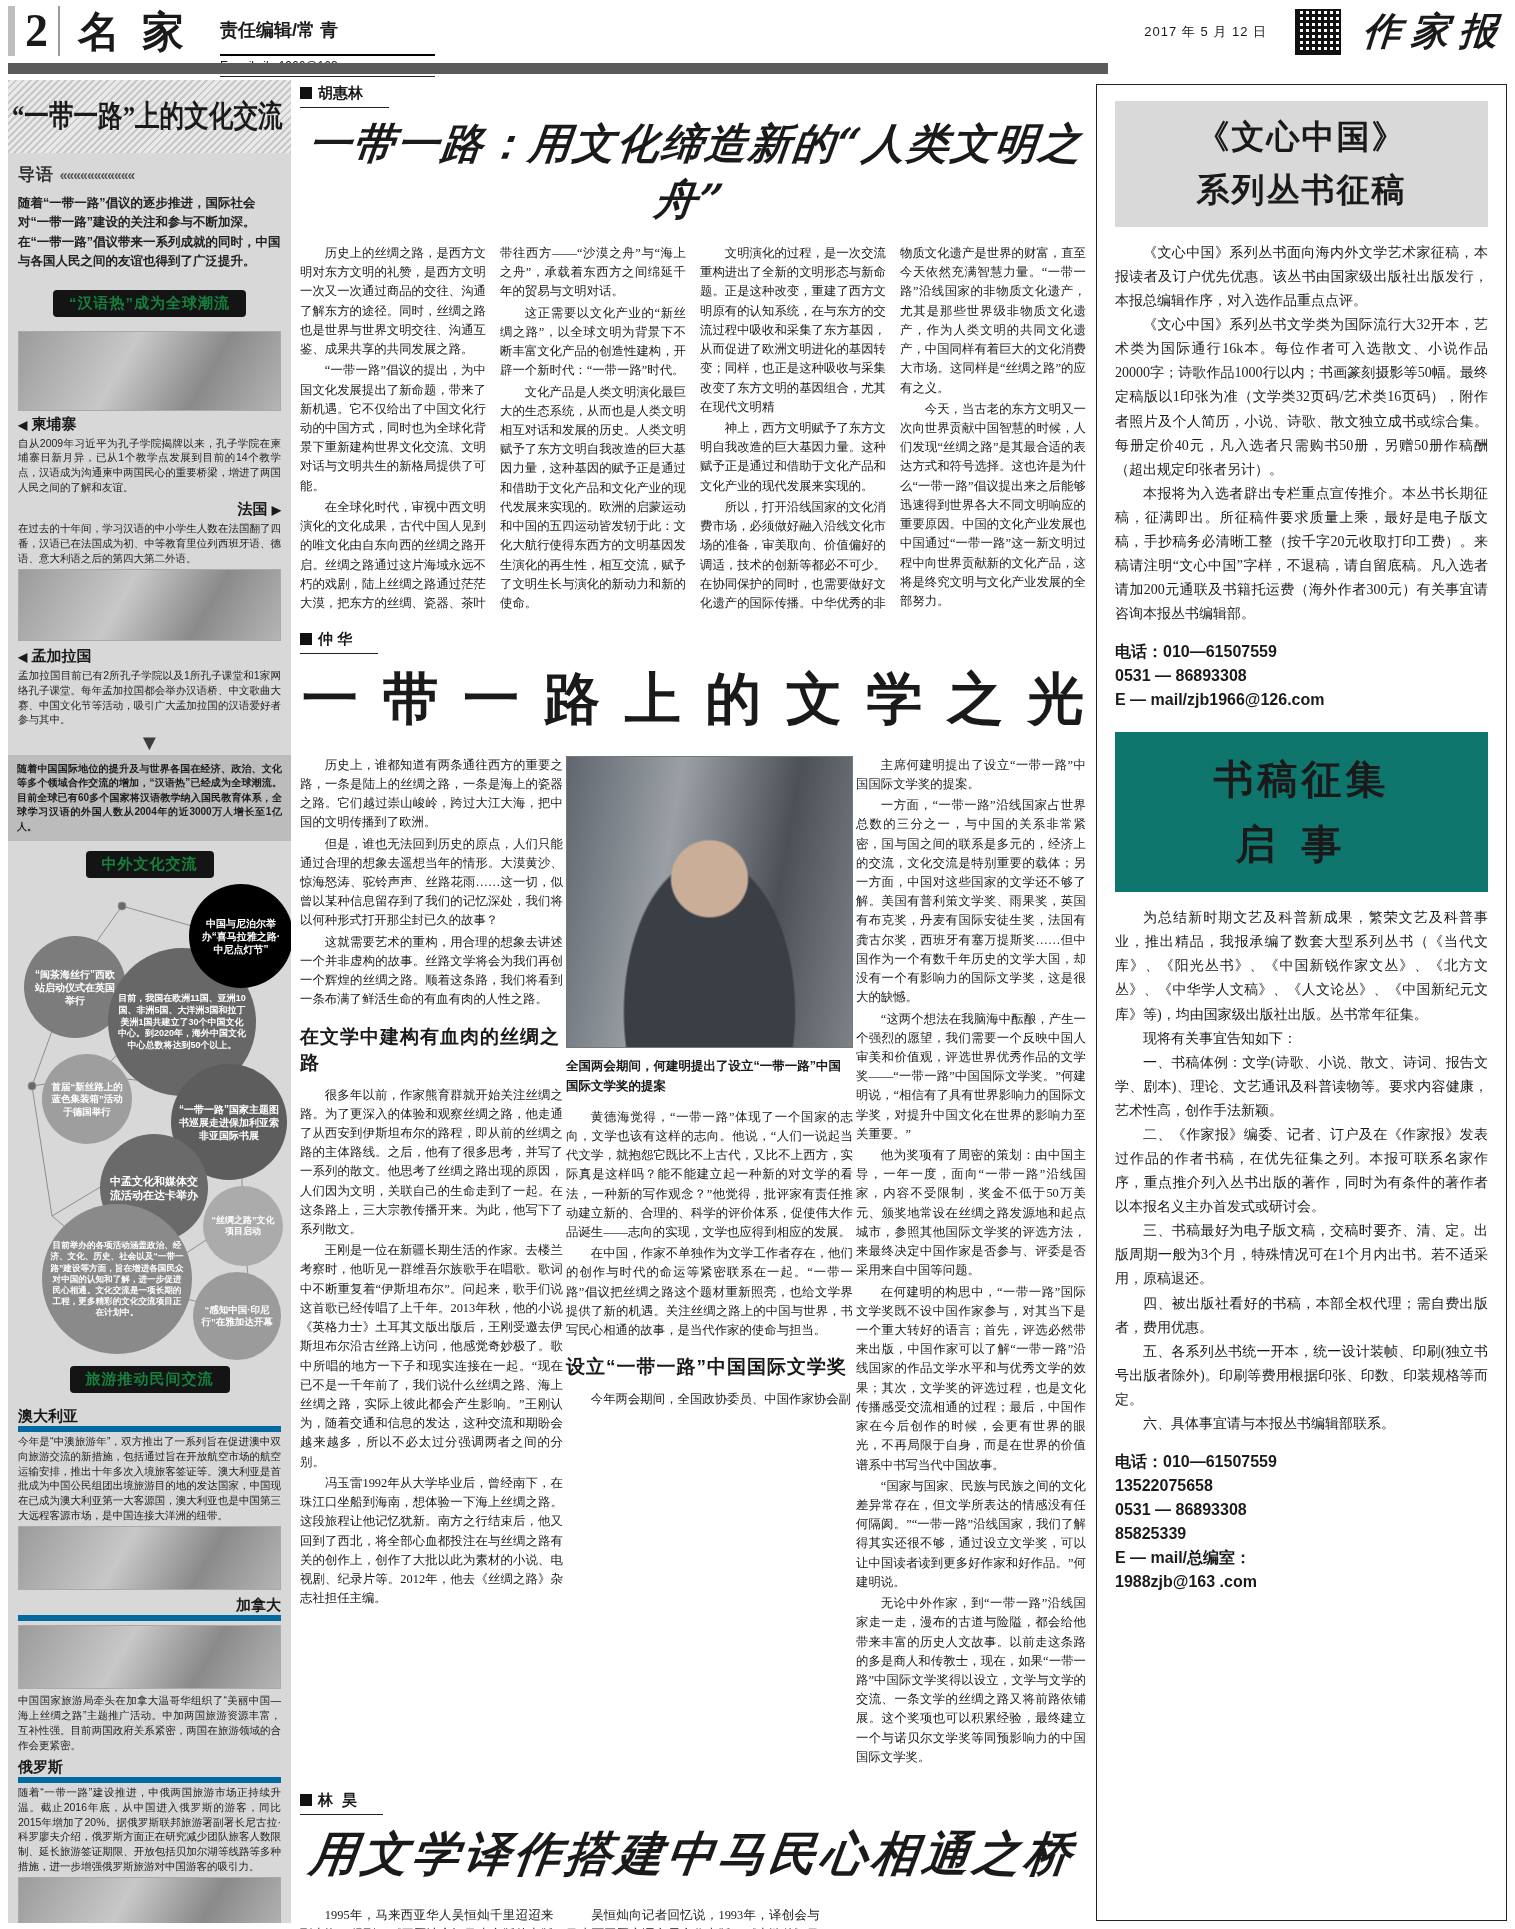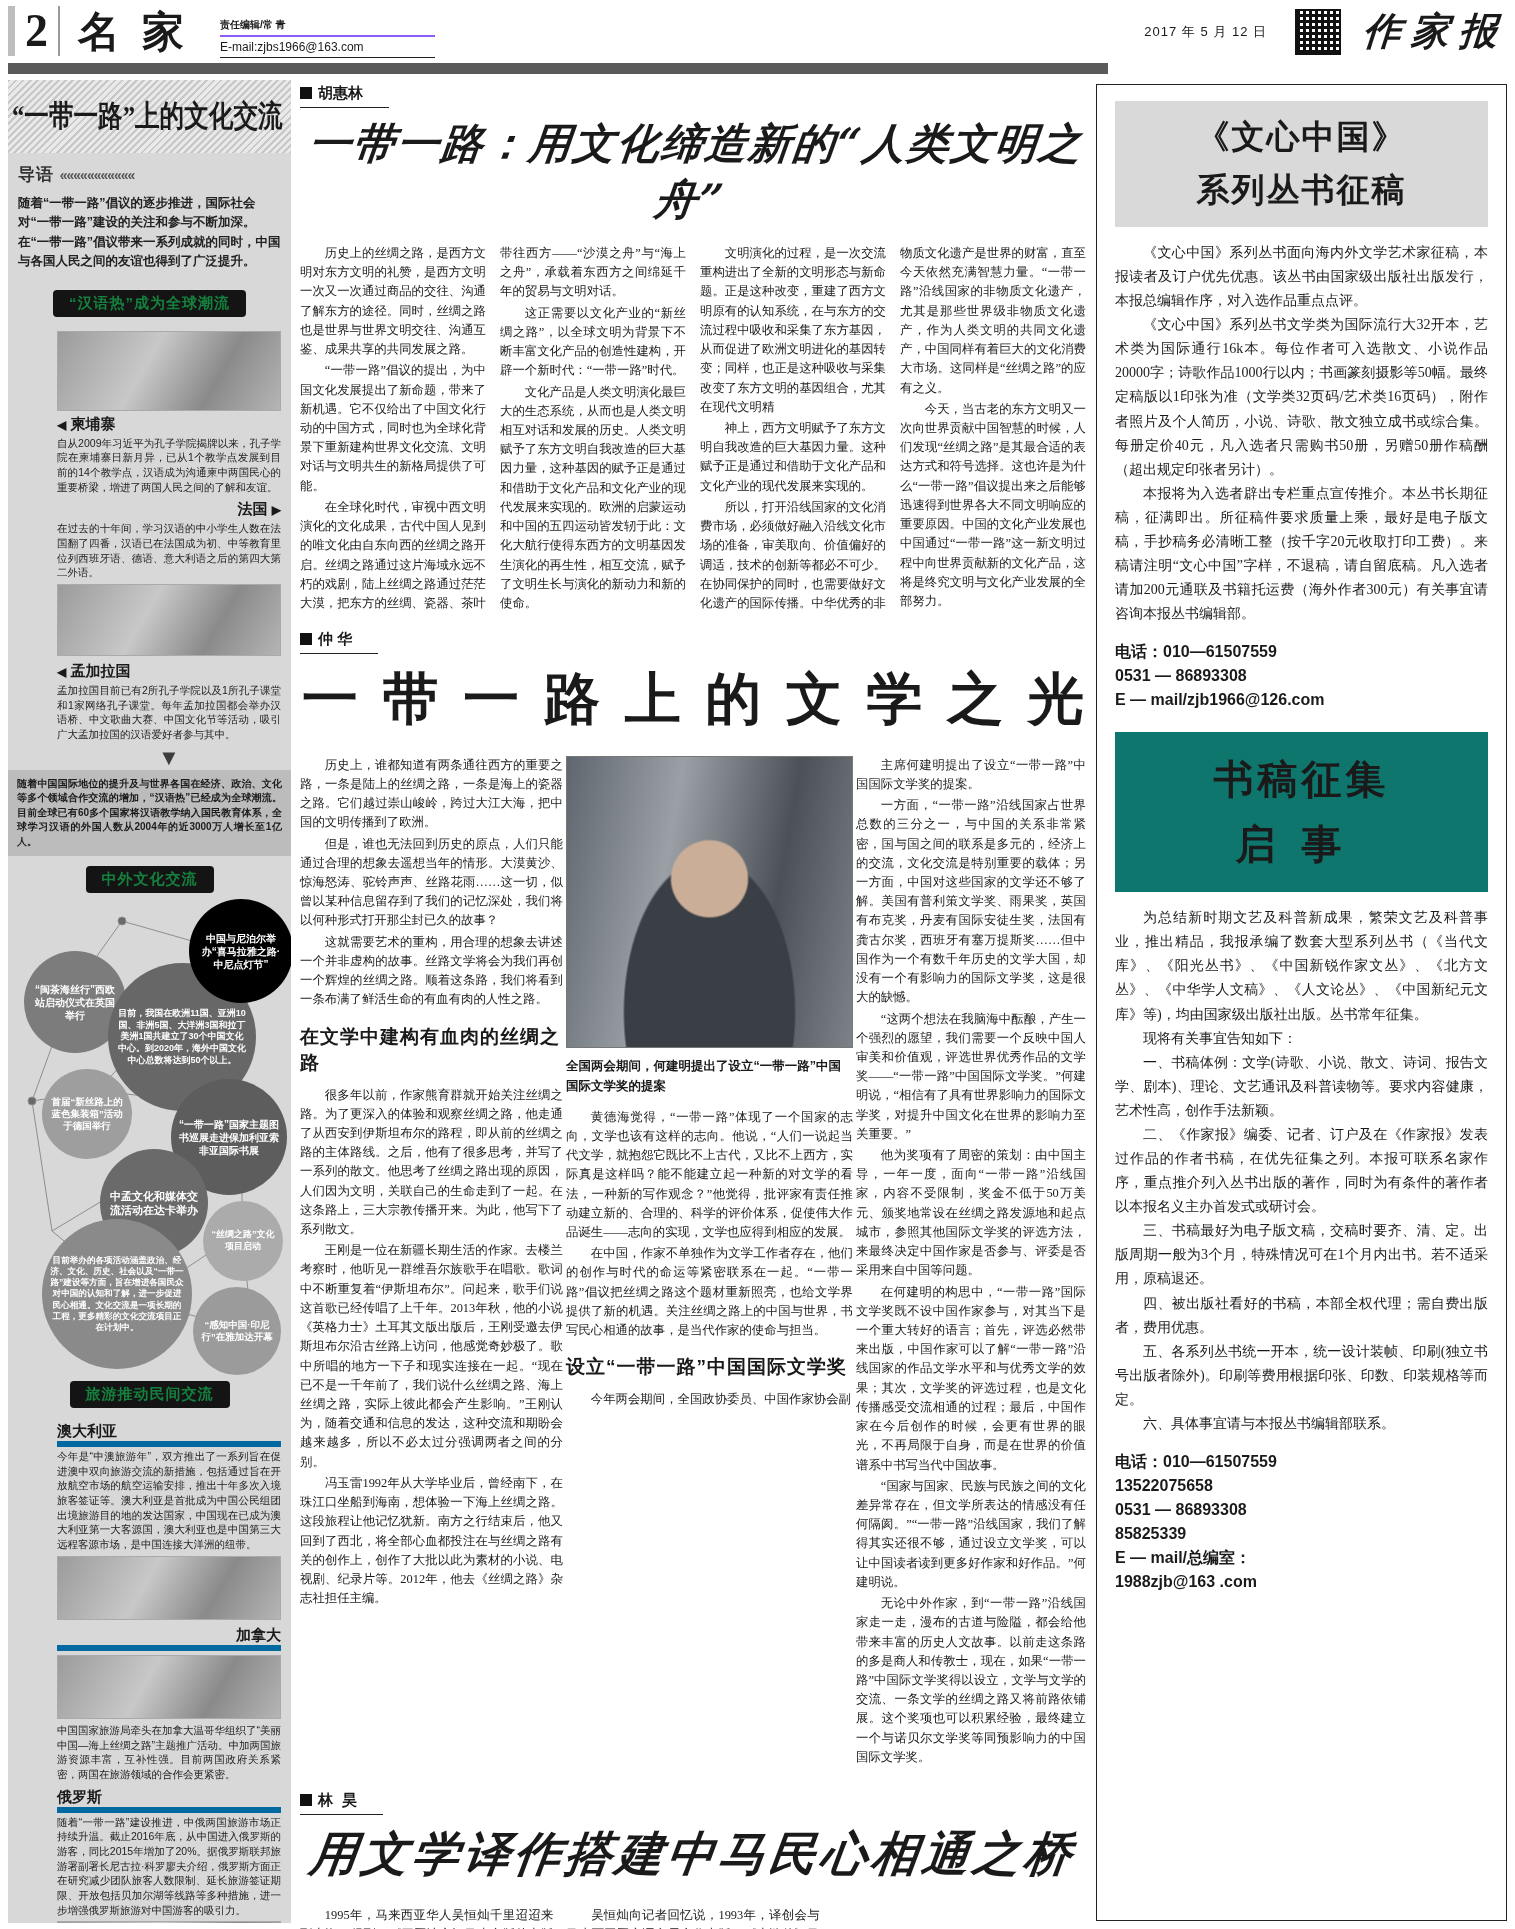--- a/index.html
+++ b/index.html
@@ -7,40 +7,40 @@
   body { font-family:"Liberation Serif", serif; color:#1a1a1a; }
   .page { position:relative; width:1515px; height:1929px; background:#ffffff; margin:0 auto; overflow:hidden; }
 
   
   .hdr { position:absolute; top:6px; left:8px; right:8px; height:54px; }
   .hdr-left { position:absolute; left:0; top:0; display:flex; align-items:flex-start; }
   .edge-strip { width:7px; height:50px; background:#bdbdbd; margin-right:6px; }
   .pageno { font-size:46px; font-weight:bold; line-height:50px; padding:0 10px 0 4px; border-right:2px solid #9a9a9a; }
   .secname { font-size:42px; font-weight:bold; letter-spacing:22px; line-height:52px; padding-left:18px; font-family:"Liberation Serif", serif; }
   .ed-block { margin-left:14px; padding-top:12px; font-family:"Liberation Sans", sans-serif; }
-  .ed-line1 { font-size:10px; font-weight:bold; padding-bottom:3px; border-bottom:2px solid #8b5cf6; width:215px; }
+  .ed-line1 { font-size:18px; font-weight:bold; padding-bottom:12px; border-bottom:2px solid #000000; width:215px; }
   .ed-line2 { font-size:12px; padding-top:3px; border-bottom:1px solid #222; padding-bottom:3px; width:215px; }
   .hdr-right { position:absolute; right:0; top:0; display:flex; align-items:center; gap:22px;margin-left:36px; }
   .hdr-date { font-size:13px; font-family:"Liberation Sans", sans-serif; letter-spacing:1px; margin-right:6px; }
   .qr { width:46px; height:46px; background:
         repeating-linear-gradient(0deg,#111 0 3px,transparent 3px 6px),
         repeating-linear-gradient(90deg,#111 0 3px,#fff 3px 6px); border:2px solid #111; }
   .masthead { font-size:38px; font-weight:bold; font-style:italic; letter-spacing:10px; transform:skewX(-4deg); }
   .hdr-bar { position:absolute; top:63px; left:8px; width:1100px; height:11px; background:#5a5a5a; }
 
   
   .lp { position:absolute; top:80px; left:8px; width:283px; height:1843px; background:#d8d8d8; overflow:hidden; font-family:"Liberation Sans", sans-serif; }
   .lp-title { background:repeating-linear-gradient(135deg,#c7c7c7 0 2px,#e9e9e9 2px 5px); padding:16px 4px; }
   .lp-title span { display:inline-block; white-space:nowrap; font-weight:bold; font-size:30px; transform:scaleX(.82); transform-origin:left center; font-family:"Liberation Serif", serif; }
   .lead { padding:10px 10px 8px; }
   .lead-hd { font-weight:bold; font-size:17px; color:#333; letter-spacing:1px; }
   .lead-hd .arrows { color:#555; font-size:14px; letter-spacing:-1px; }
   .lead-tx { margin-top:8px; font-size:12.5px; font-weight:bold; line-height:1.55; color:#222; }
   .pill { margin:10px auto 8px; width:fit-content; background:#141414; color:#15803d; font-weight:bold; font-size:15px; padding:4px 16px; border-radius:4px; letter-spacing:1px; }
-  .cty { padding:2px 10px;margin-left:39px; }
+  .cty { padding:2px 10px; }
   .cty-row { margin-bottom:6px; }
   .cty-name { font-weight:bold; font-size:15px; margin:4px 0 2px; }
   .cty-name.r { text-align:right; }
   .arr { font-size:12px; }
   .cty-tx { font-size:10.5px; line-height:1.4; color:#222; text-align:justify; }
   .ph { width:100%; border:1px solid #aaa; background:linear-gradient(120deg,#9b9b9b,#c8c8c8 40%,#8a8a8a 70%,#b5b5b5); margin:4px 0; }
   .ph.h80{height:80px} .ph.h72{height:72px} .ph.h64{height:64px}
   .tl-arrow { text-align:center; font-size:22px; color:#3d3d3d; line-height:.9; }
   .band { background:#bcbcbc; padding:7px 9px; font-size:10px; font-weight:bold; line-height:1.45; color:#1c1c1c; text-align:justify; }
   .bubbles { position:relative; height:470px; margin:2px 4px; }

